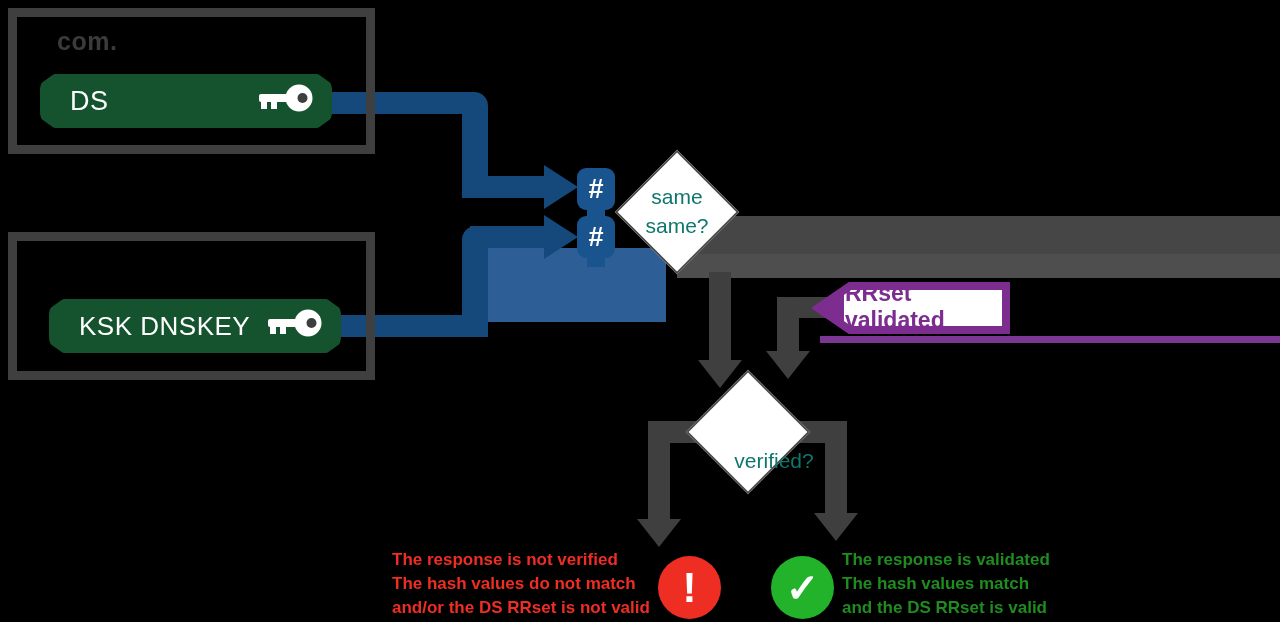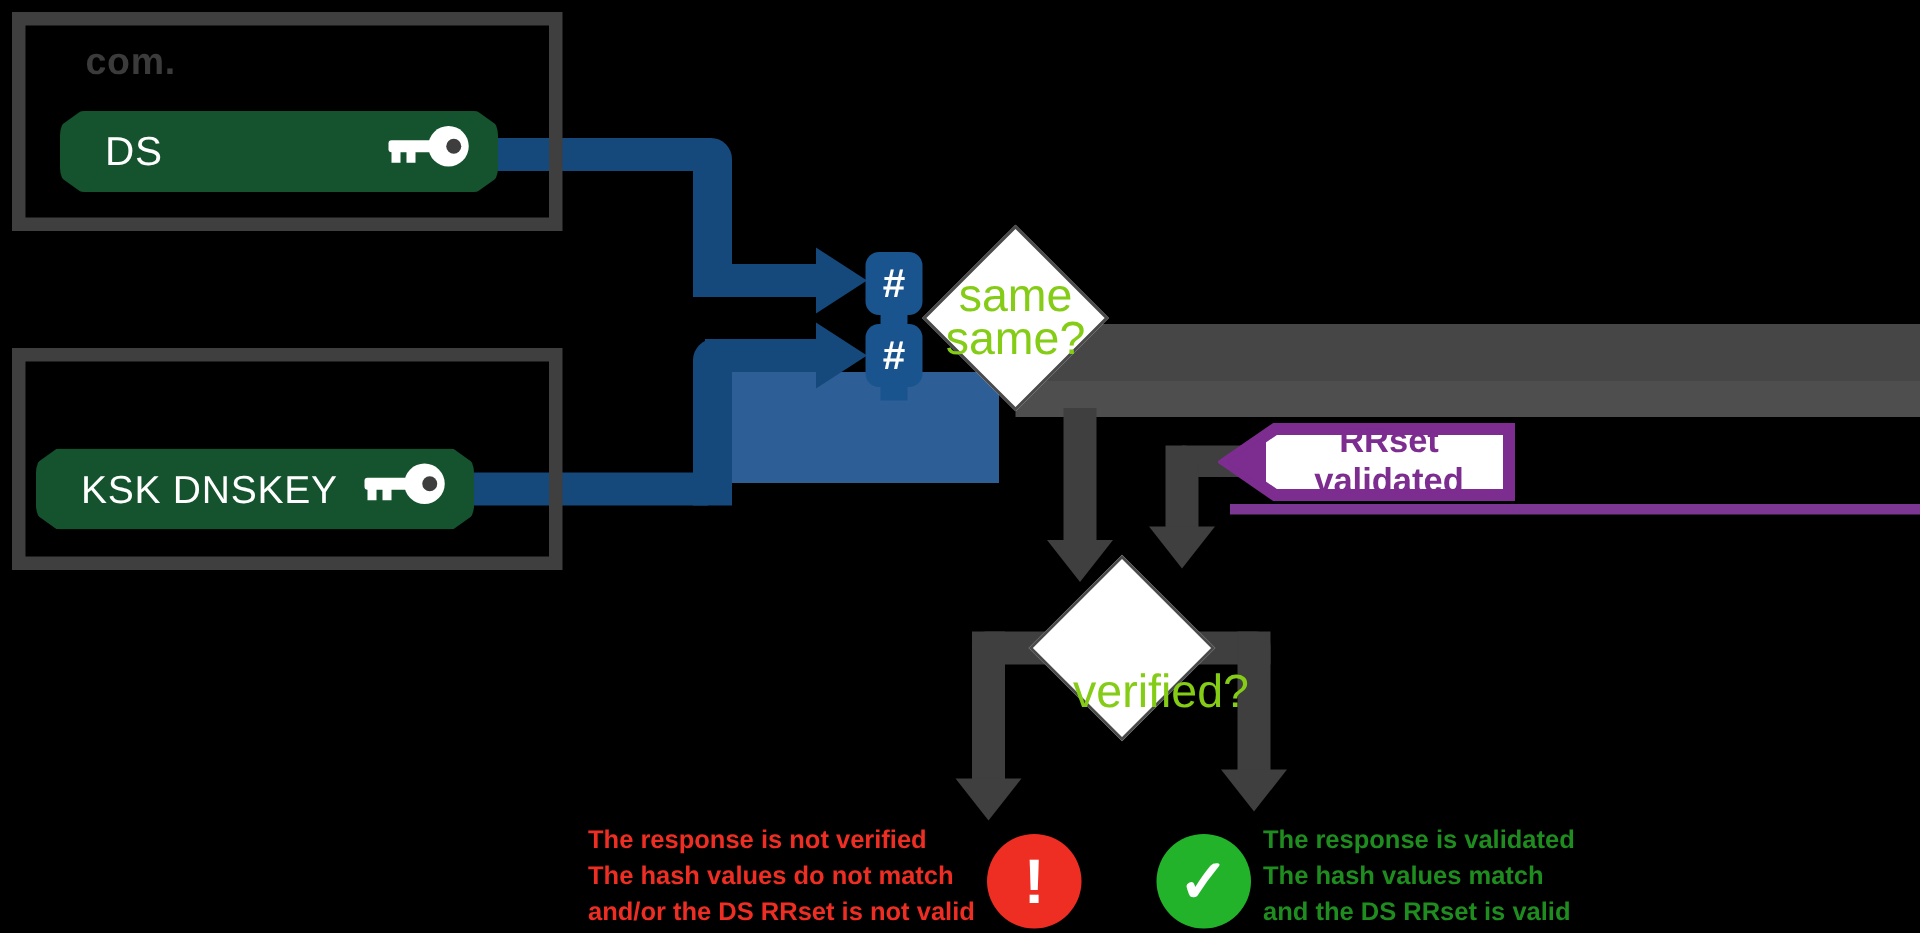--- a/index.html
+++ b/index.html
@@ -28,26 +28,26 @@
              border-bottom:22px solid transparent;border-left:34px solid #15497c;z-index:2;}
   .tri-down{position:absolute;width:0;height:0;border-left:22px solid transparent;
             border-right:22px solid transparent;border-top:28px solid #3f3f3f;z-index:2;}
   
   .hash{position:absolute;width:38px;height:42px;background:#19548e;border-radius:9px;z-index:3;
         display:flex;align-items:center;justify-content:center;color:#fff;font-size:27px;font-weight:700;}
   .hash-tab{position:absolute;width:18px;height:13px;background:#19548e;z-index:2;}
   
   .diamond{position:absolute;width:88px;height:88px;background:#fff;transform:rotate(45deg);
            border:2px solid #4a4a4a;z-index:3;box-sizing:border-box;}
-  .diamond-text{position:absolute;width:124px;text-align:center;color:#84cc16;font-size:31px;
+  .diamond-text{position:absolute;width:124px;text-align:center;color:#0f766e;font-size:21px;
                 line-height:29px;z-index:4;}
   
   .banner-svg{position:absolute;left:812px;top:281px;z-index:3;}
   .banner-text{position:absolute;left:845px;top:281px;width:162px;height:52px;display:flex;
-               align-items:center;justify-content:center;color:#7c2d8f;font-size:23px;font-weight:700;z-index:4;text-align:center;}
+               align-items:center;justify-content:center;color:#7c2d8f;font-size:23px;font-weight:700;z-index:4;}
   .purple-line{position:absolute;left:820px;top:336px;width:460px;height:7px;background:#7c3795;z-index:1;}
   
   .badge{position:absolute;width:63px;height:63px;border-radius:50%;display:flex;align-items:center;
          justify-content:center;color:#fff;font-weight:700;z-index:3;}
   .badge-fail{background:#ee2d23;font-size:42px;}
   .badge-ok{background:#23b32b;font-size:40px;}
   .outcome{position:absolute;font-size:17px;font-weight:700;line-height:24px;z-index:3;}
   .outcome-fail{color:#ee2d23;}
   .outcome-ok{color:#1f8c1f;}
 </style>
@@ -68,21 +68,21 @@
         <circle cx="45" cy="17" r="13.5" fill="#fff"></circle>
         <circle cx="48.5" cy="17" r="5" fill="#3e3e3e"></circle>
         <rect x="5" y="13" width="32" height="8" rx="2" fill="#fff"></rect>
         <rect x="7" y="19" width="6" height="9" fill="#fff"></rect>
         <rect x="17" y="19" width="6" height="9" fill="#fff"></rect>
       </svg>
     </span>
   </div>
 
   <div class="zone-box" style="left:8px;top:232px;width:367px;height:148px;"></div>
-  <div class="chip" style="left:24px;top:299px;width:292px;height:54px;">
+  <div class="chip" style="left:49px;top:299px;width:292px;height:54px;">
     <span class="chip-label" style="font-size:26px;">KSK DNSKEY</span>
     <span class="key">
       <svg width="62" height="36" viewBox="0 0 62 36">
         <circle cx="45" cy="17" r="13.5" fill="#fff"></circle>
         <circle cx="48.5" cy="17" r="5" fill="#3e3e3e"></circle>
         <rect x="5" y="13" width="32" height="8" rx="2" fill="#fff"></rect>
         <rect x="7" y="19" width="6" height="9" fill="#fff"></rect>
         <rect x="17" y="19" width="6" height="9" fill="#fff"></rect>
       </svg>
     </span>

